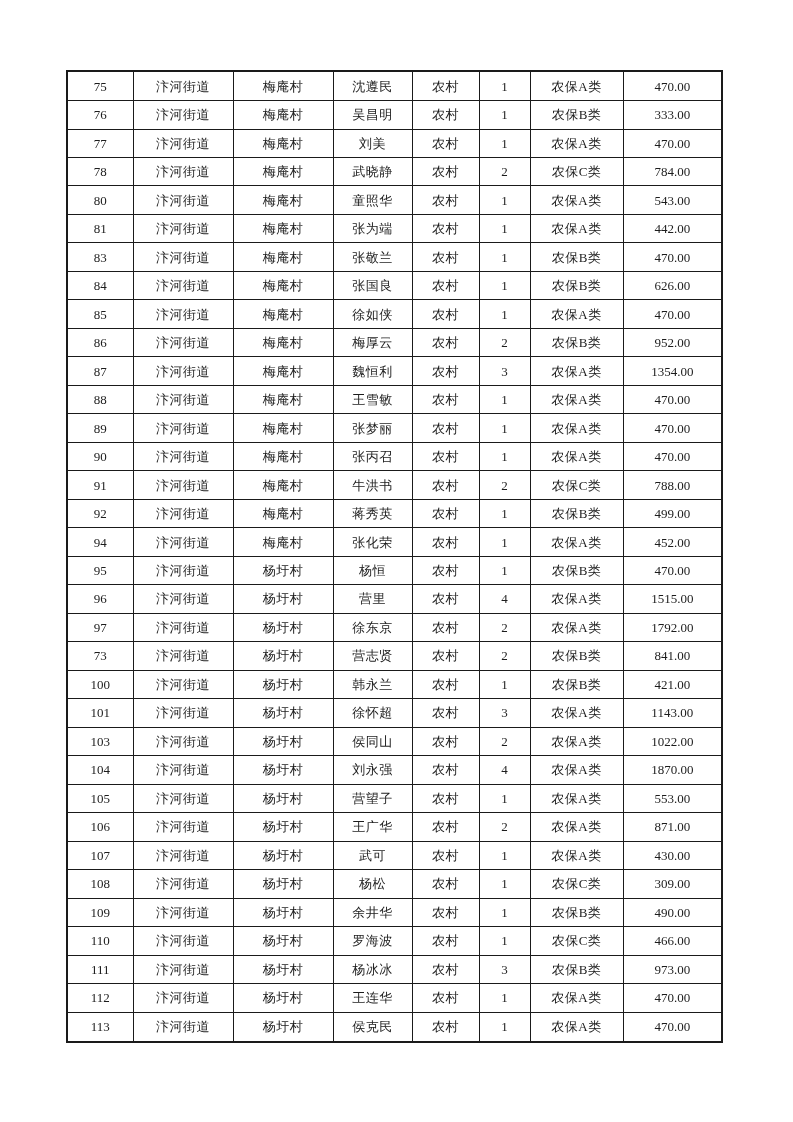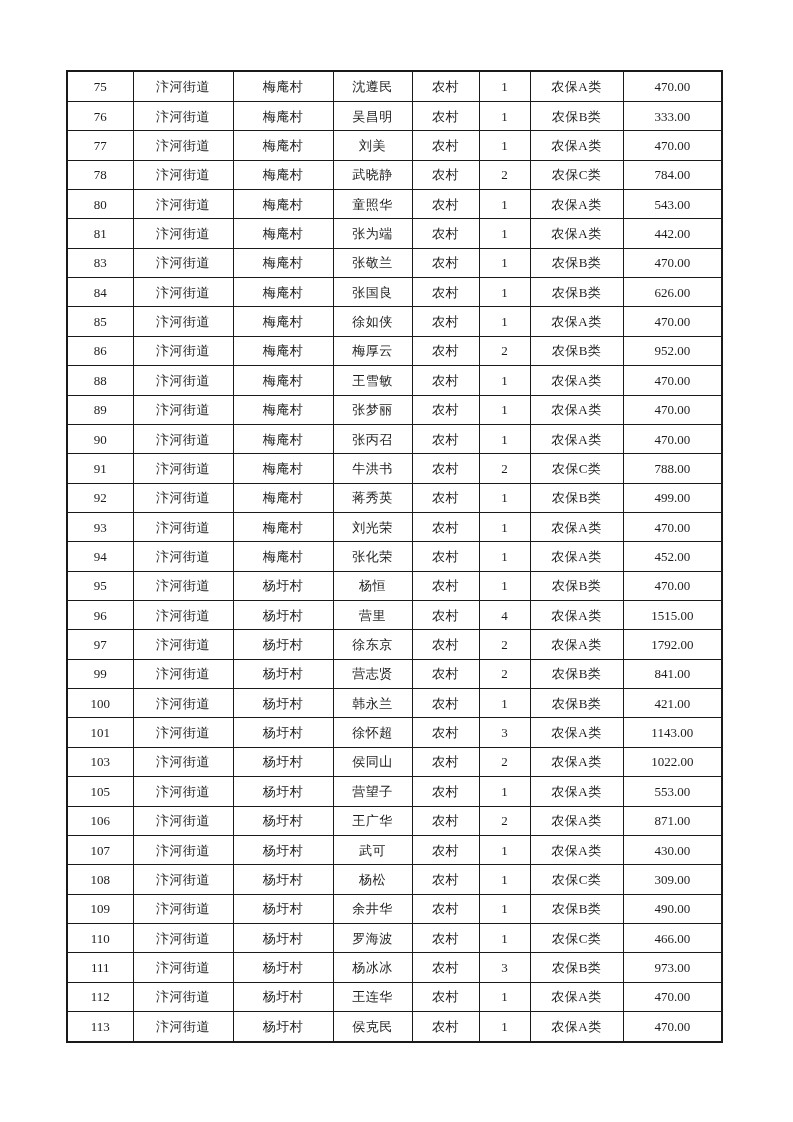--- a/index.html
+++ b/index.html
@@ -158,20 +158,30 @@
           <td>86</td>
           <td class="cjk">汴河街道</td>
           <td class="cjk">梅庵村</td>
           <td class="cjk">梅厚云</td>
           <td class="cjk">农村</td>
           <td>2</td>
           <td class="cjk">农保B类</td>
           <td>952.00</td>
         </tr>
         <tr>
+          <td>87</td>
+          <td class="cjk">汴河街道</td>
+          <td class="cjk">梅庵村</td>
+          <td class="cjk">魏恒利</td>
+          <td class="cjk">农村</td>
+          <td>3</td>
+          <td class="cjk">农保A类</td>
+          <td>1354.00</td>
+        </tr>
+        <tr>
           <td>88</td>
           <td class="cjk">汴河街道</td>
           <td class="cjk">梅庵村</td>
           <td class="cjk">王雪敏</td>
           <td class="cjk">农村</td>
           <td>1</td>
           <td class="cjk">农保A类</td>
           <td>470.00</td>
         </tr>
         <tr>
@@ -208,30 +218,20 @@
           <td>92</td>
           <td class="cjk">汴河街道</td>
           <td class="cjk">梅庵村</td>
           <td class="cjk">蒋秀英</td>
           <td class="cjk">农村</td>
           <td>1</td>
           <td class="cjk">农保B类</td>
           <td>499.00</td>
         </tr>
         <tr>
-          <td>93</td>
-          <td class="cjk">汴河街道</td>
-          <td class="cjk">梅庵村</td>
-          <td class="cjk">刘光荣</td>
-          <td class="cjk">农村</td>
-          <td>1</td>
-          <td class="cjk">农保A类</td>
-          <td>470.00</td>
-        </tr>
-        <tr>
           <td>94</td>
           <td class="cjk">汴河街道</td>
           <td class="cjk">梅庵村</td>
           <td class="cjk">张化荣</td>
           <td class="cjk">农村</td>
           <td>1</td>
           <td class="cjk">农保A类</td>
           <td>452.00</td>
         </tr>
         <tr>
@@ -258,21 +258,21 @@
           <td>97</td>
           <td class="cjk">汴河街道</td>
           <td class="cjk">杨圩村</td>
           <td class="cjk">徐东京</td>
           <td class="cjk">农村</td>
           <td>2</td>
           <td class="cjk">农保A类</td>
           <td>1792.00</td>
         </tr>
         <tr>
-          <td>99</td>
+          <td>73</td>
           <td class="cjk">汴河街道</td>
           <td class="cjk">杨圩村</td>
           <td class="cjk">营志贤</td>
           <td class="cjk">农村</td>
           <td>2</td>
           <td class="cjk">农保B类</td>
           <td>841.00</td>
         </tr>
         <tr>
           <td>100</td>
@@ -296,20 +296,30 @@
         </tr>
         <tr>
           <td>103</td>
           <td class="cjk">汴河街道</td>
           <td class="cjk">杨圩村</td>
           <td class="cjk">侯同山</td>
           <td class="cjk">农村</td>
           <td>2</td>
           <td class="cjk">农保A类</td>
           <td>1022.00</td>
+        </tr>
+        <tr>
+          <td>104</td>
+          <td class="cjk">汴河街道</td>
+          <td class="cjk">杨圩村</td>
+          <td class="cjk">刘永强</td>
+          <td class="cjk">农村</td>
+          <td>4</td>
+          <td class="cjk">农保A类</td>
+          <td>1870.00</td>
         </tr>
         <tr>
           <td>105</td>
           <td class="cjk">汴河街道</td>
           <td class="cjk">杨圩村</td>
           <td class="cjk">营望子</td>
           <td class="cjk">农村</td>
           <td>1</td>
           <td class="cjk">农保A类</td>
           <td>553.00</td>

